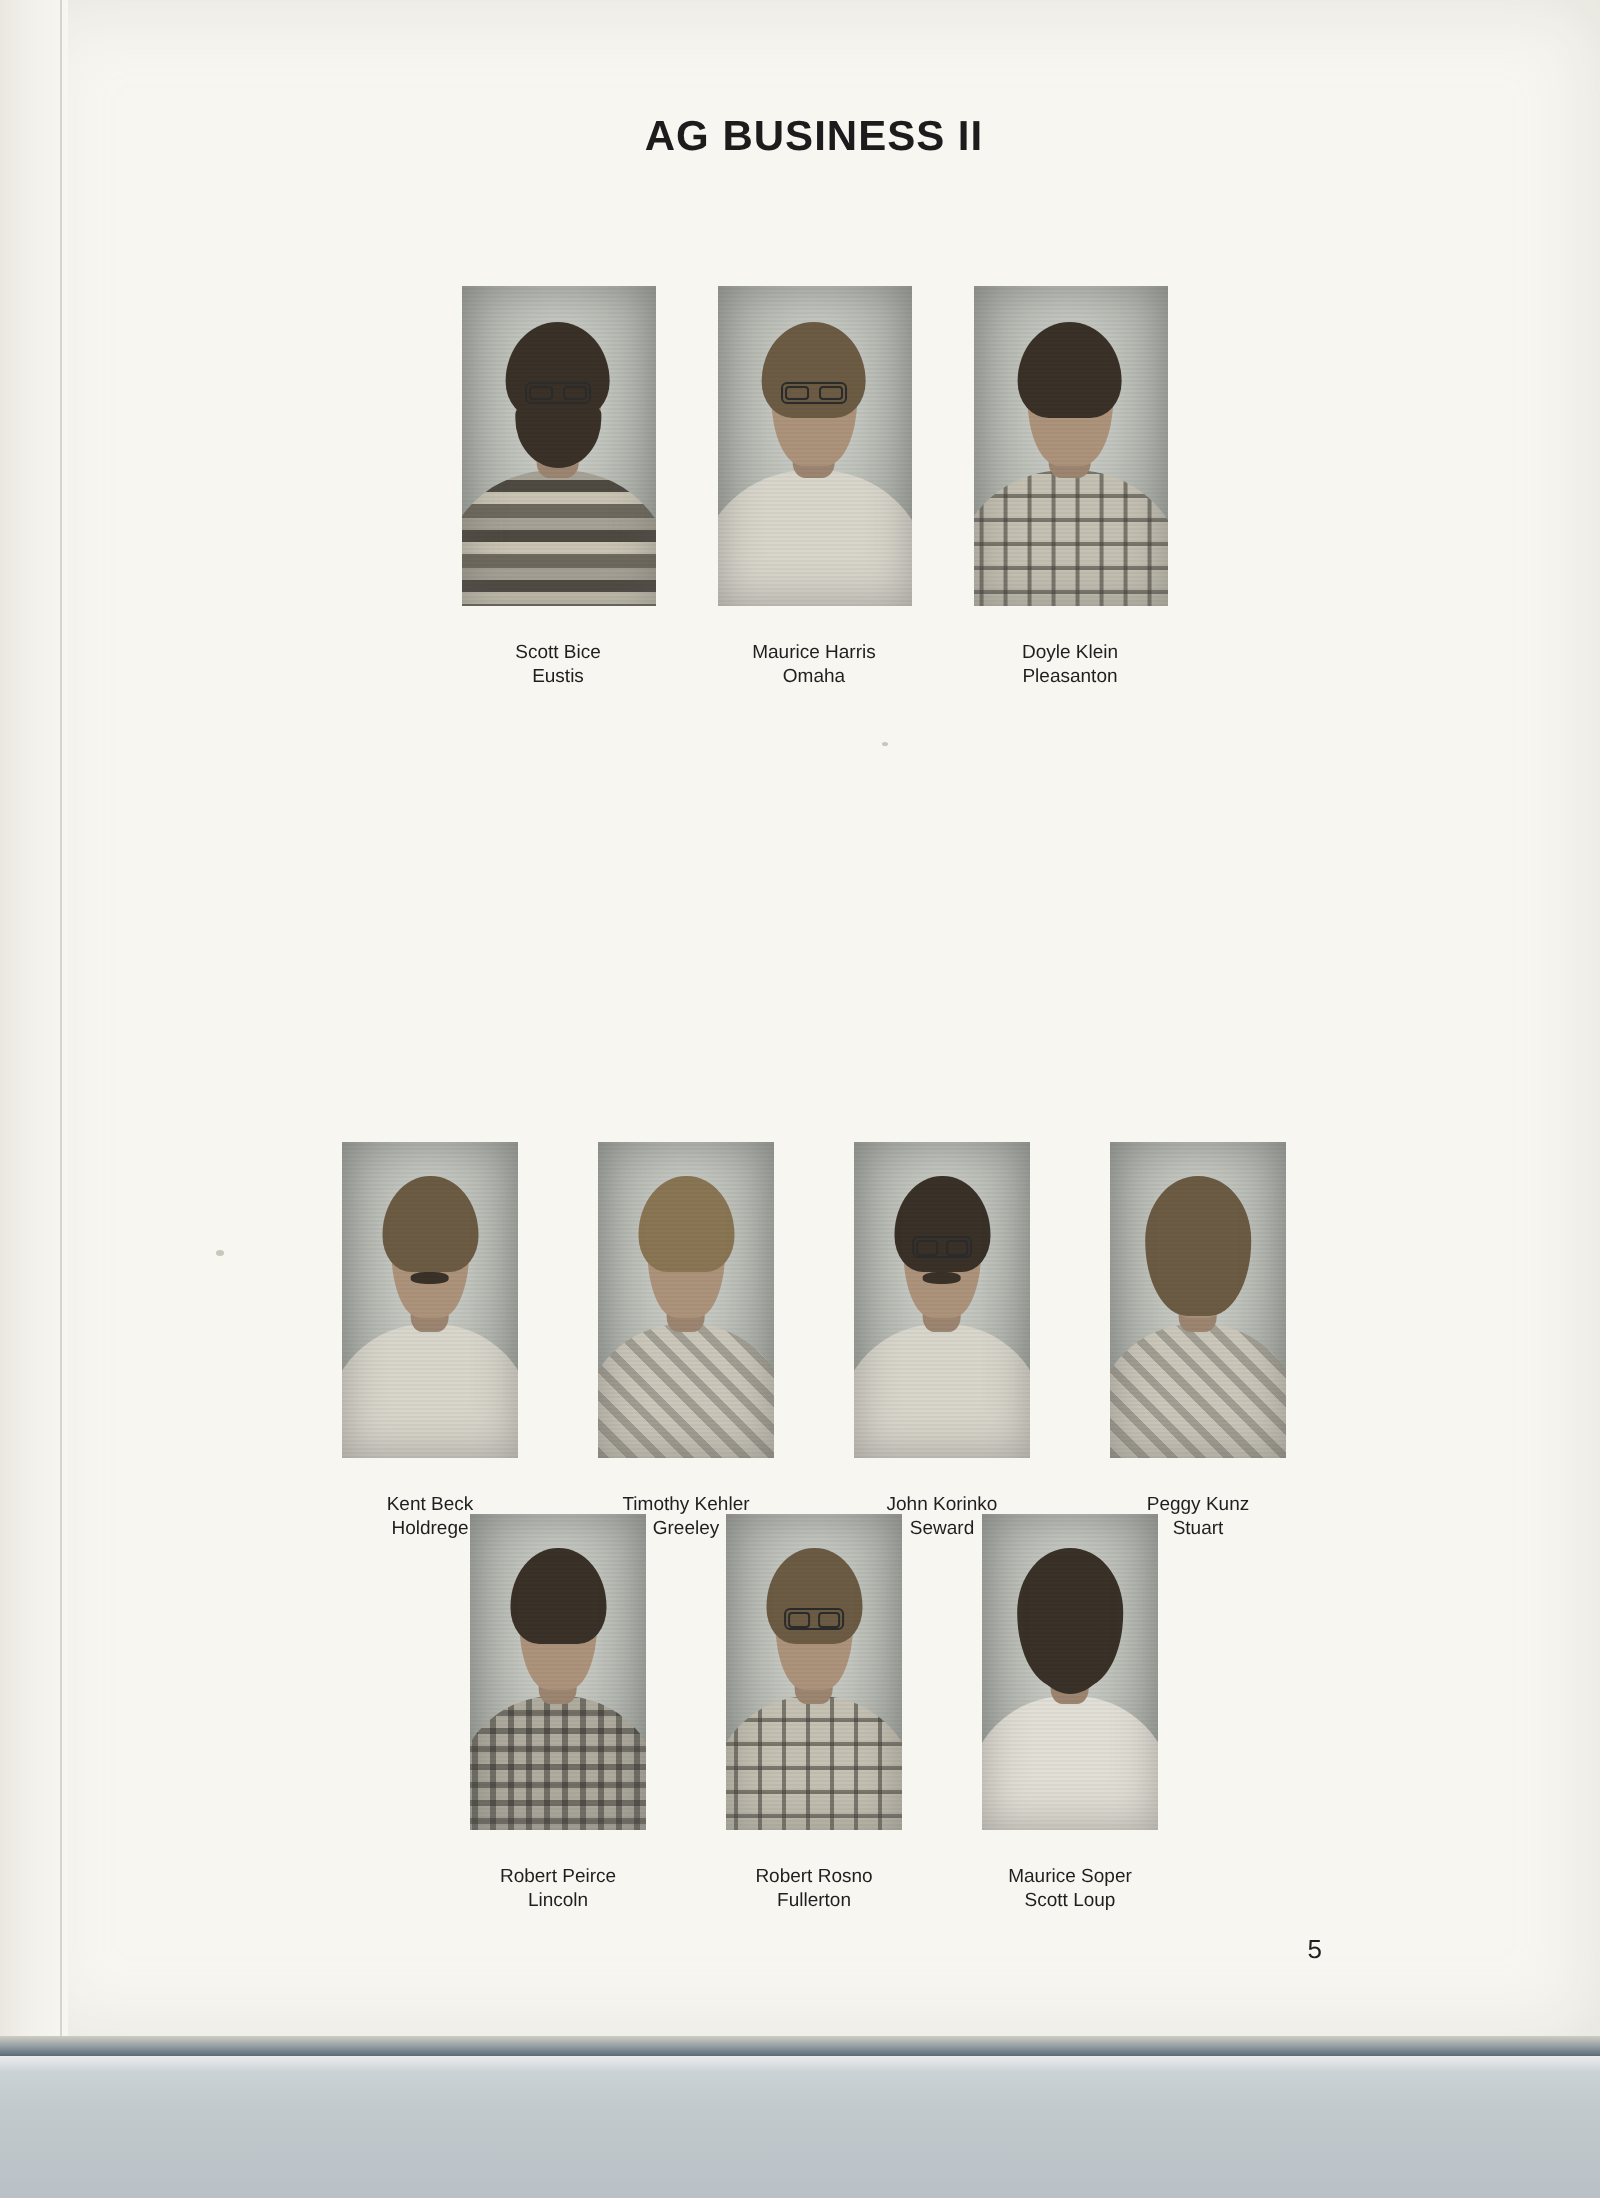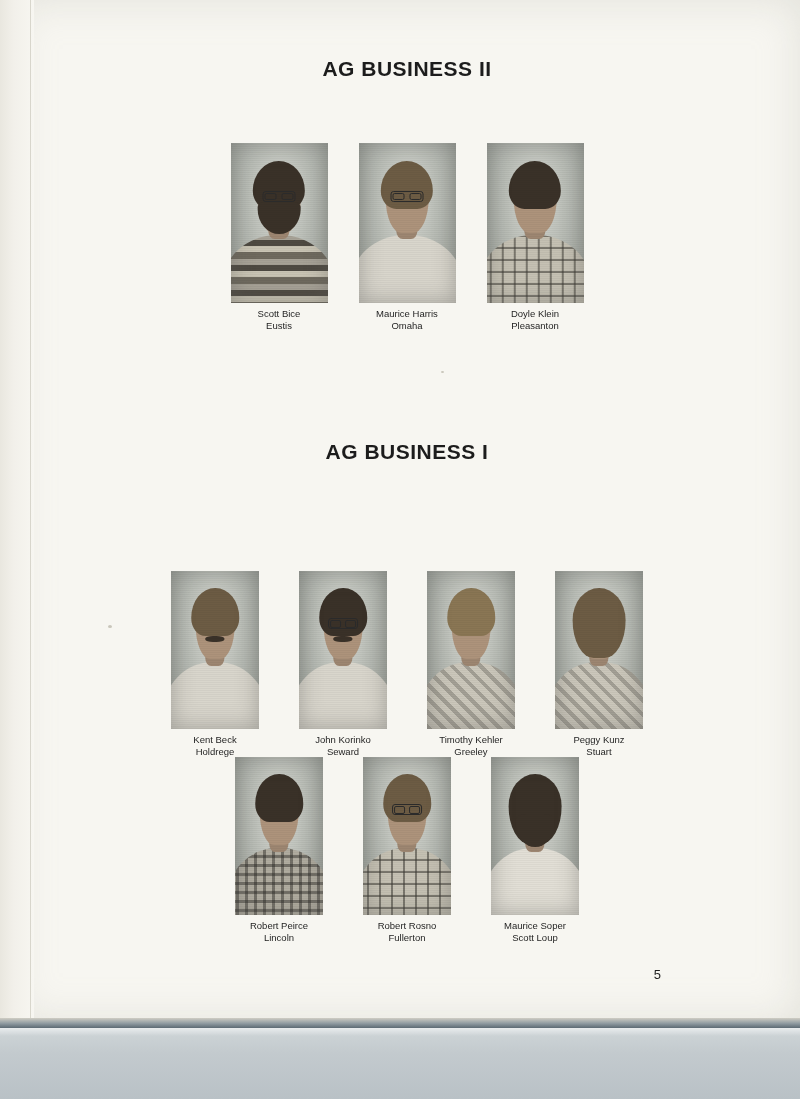--- a/index.html
+++ b/index.html
@@ -101,21 +101,21 @@
     position: relative;
     overflow: hidden;
     background: #b9bcb6;
     border: 0;
   }
   .person.small .photo {
     width: 88px;
     height: 158px;
   }
   .person .caption {
-    margin-top: 5px;
+    margin-top: 18px;
     font-size: 9.5px;
     line-height: 11.5px;
     color: #1f1f1f;
     font-family: "Liberation Sans", sans-serif;
   }
   .person .caption .town { display: block; }
 
   
   .bg-grad {
     position: absolute; inset: 0;
@@ -324,72 +324,71 @@
         <div class="grain"></div>
         <div class="vignette"></div>
       </div>
       <div class="caption">
         <span>Doyle Klein</span>
         <span class="town">Pleasanton</span>
       </div>
     </div>
   </div>
 
-  <div class="section-title" id="title-ag1">AG BUSINESS I</div>
 
   <div class="grid" style="left:14px; top:571px; width:786px;">
 
     <div class="person small">
       <div class="photo">
         <div class="bg-grad"></div>
         <div class="shoulders shirt-plain-light"></div>
         <div class="neck"></div>
         <div class="head"></div>
         <div class="hair light"></div>
         <div class="stache"></div>
         <div class="grain"></div>
         <div class="vignette"></div>
       </div>
       <div class="caption">
         <span>Kent Beck</span>
         <span class="town">Holdrege</span>
+      </div>
+    </div>
+
+    <div class="person small">
+      <div class="photo">
+        <div class="bg-grad"></div>
+        <div class="shoulders shirt-print"></div>
+        <div class="neck"></div>
+        <div class="head"></div>
+        <div class="hair blond"></div>
+        <div class="grain"></div>
+        <div class="vignette"></div>
+      </div>
+      <div class="caption">
+        <span>Timothy Kehler</span>
+        <span class="town">Greeley</span>
       </div>
     </div>
 
     <div class="person small">
       <div class="photo">
         <div class="bg-grad"></div>
         <div class="shoulders shirt-plain-light"></div>
         <div class="neck"></div>
         <div class="head"></div>
         <div class="hair"></div>
         <div class="stache"></div>
         <div class="glasses"></div>
         <div class="grain"></div>
         <div class="vignette"></div>
       </div>
       <div class="caption">
         <span>John Korinko</span>
         <span class="town">Seward</span>
-      </div>
-    </div>
-
-    <div class="person small">
-      <div class="photo">
-        <div class="bg-grad"></div>
-        <div class="shoulders shirt-print"></div>
-        <div class="neck"></div>
-        <div class="head"></div>
-        <div class="hair blond"></div>
-        <div class="grain"></div>
-        <div class="vignette"></div>
-      </div>
-      <div class="caption">
-        <span>Timothy Kehler</span>
-        <span class="town">Greeley</span>
       </div>
     </div>
 
     <div class="person small">
       <div class="photo">
         <div class="bg-grad"></div>
         <div class="shoulders shirt-print"></div>
         <div class="neck"></div>
         <div class="head"></div>
         <div class="hair long light"></div>

